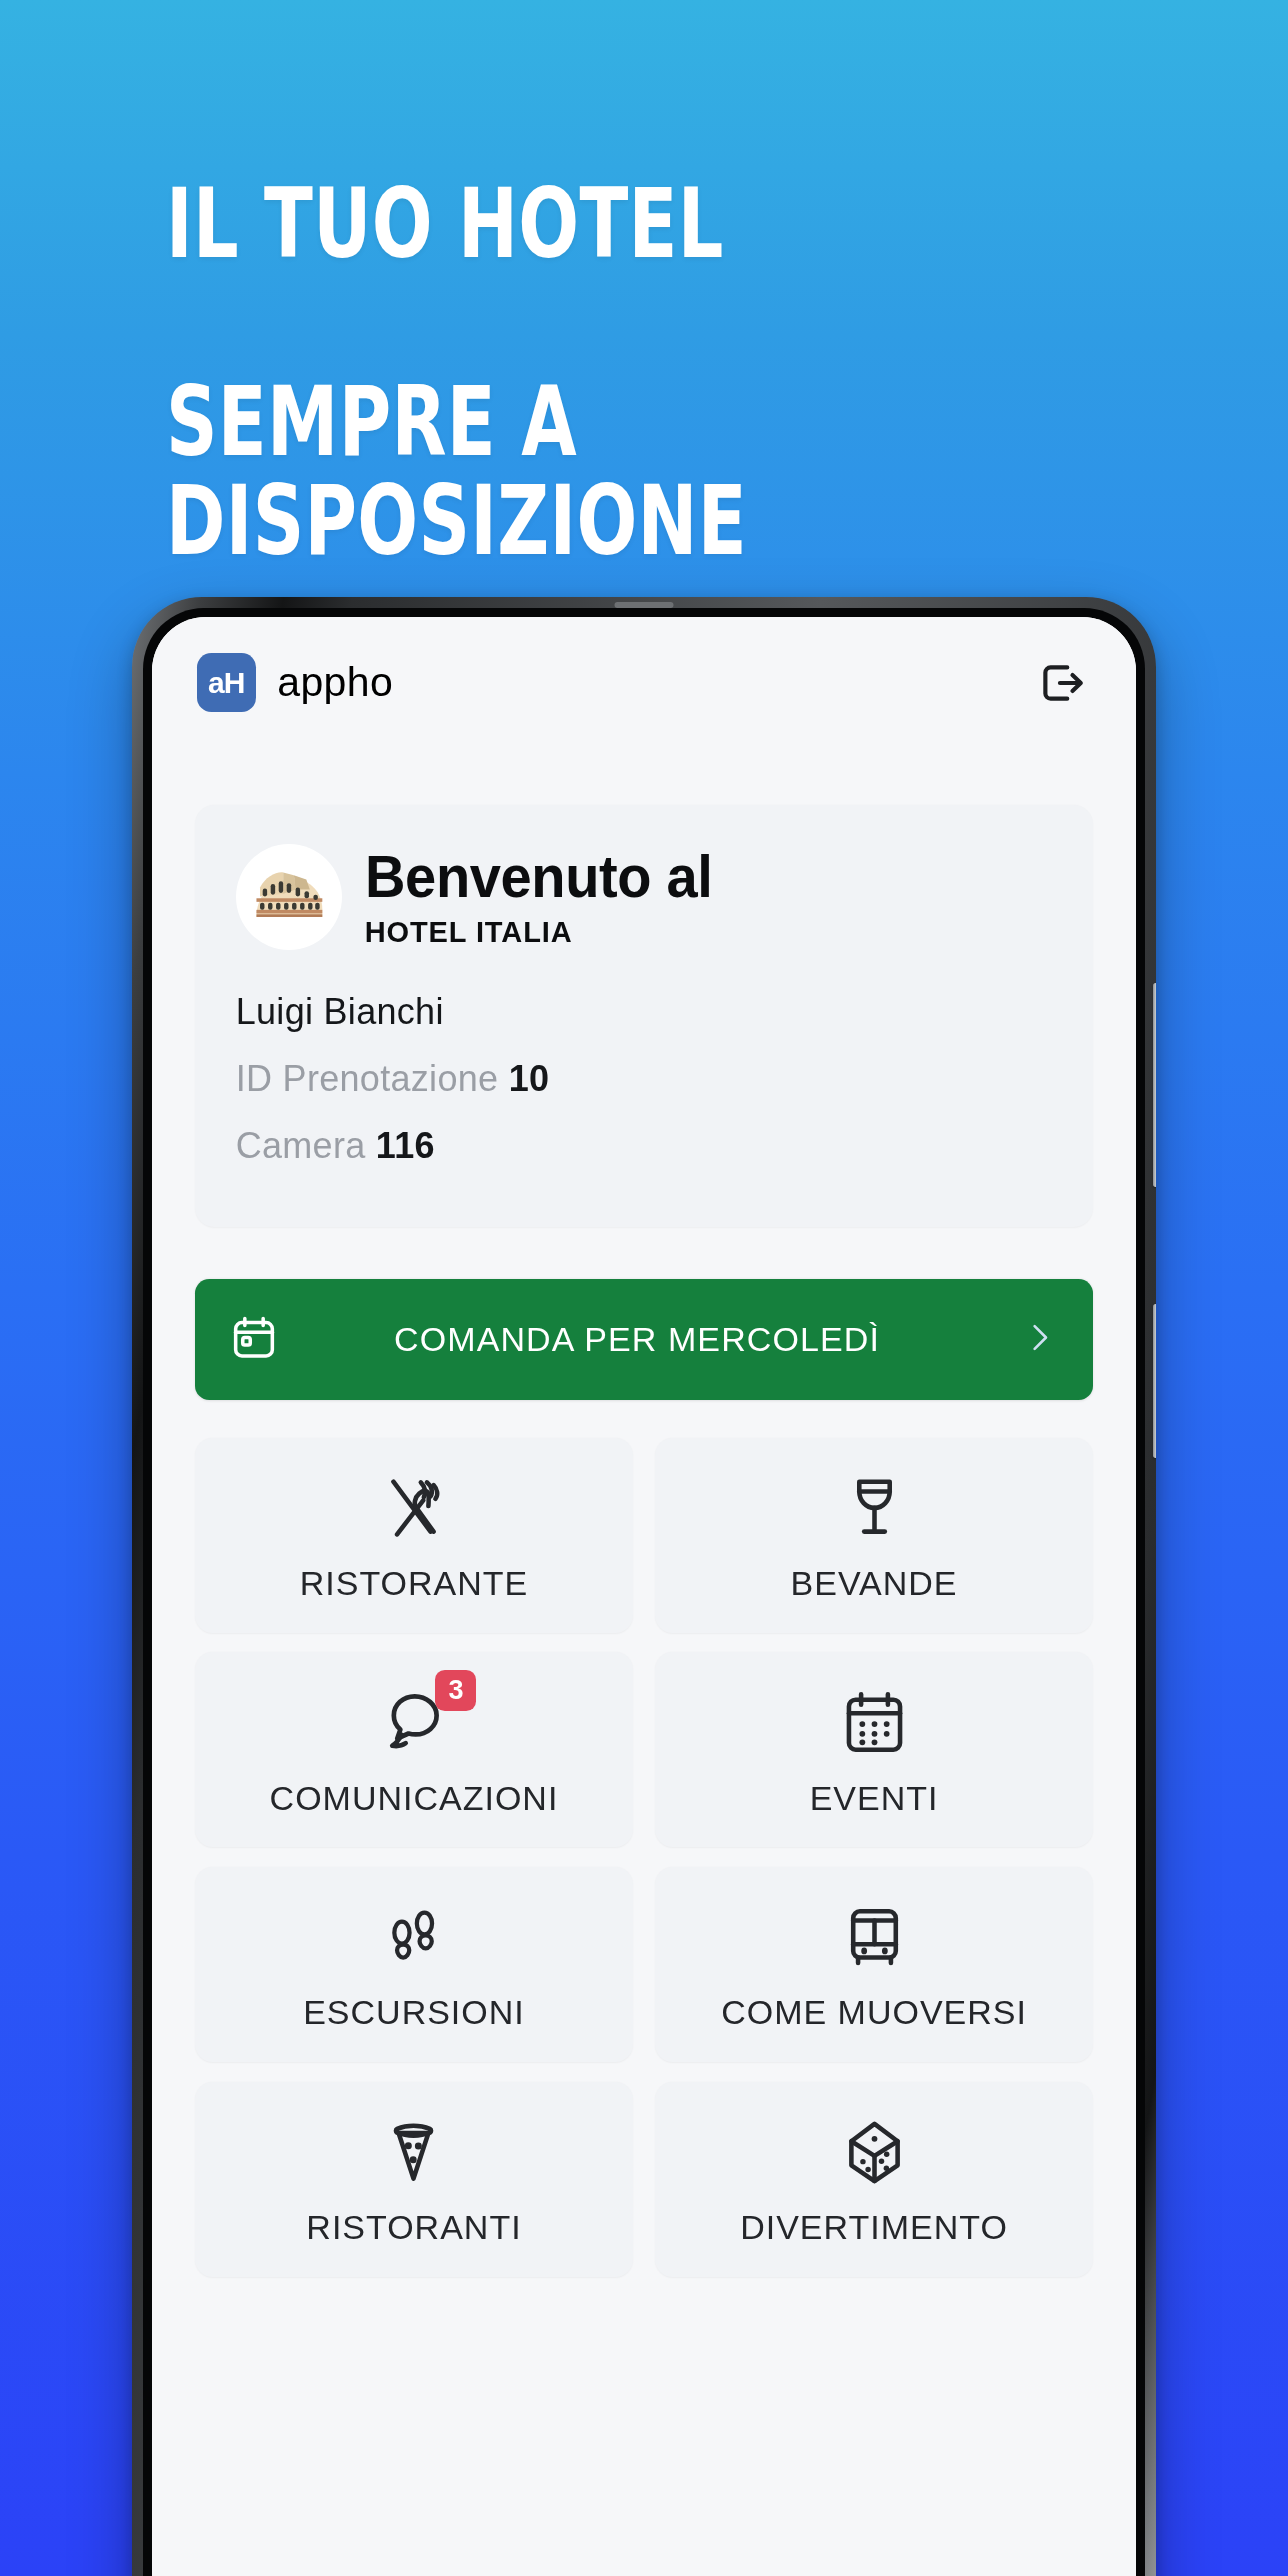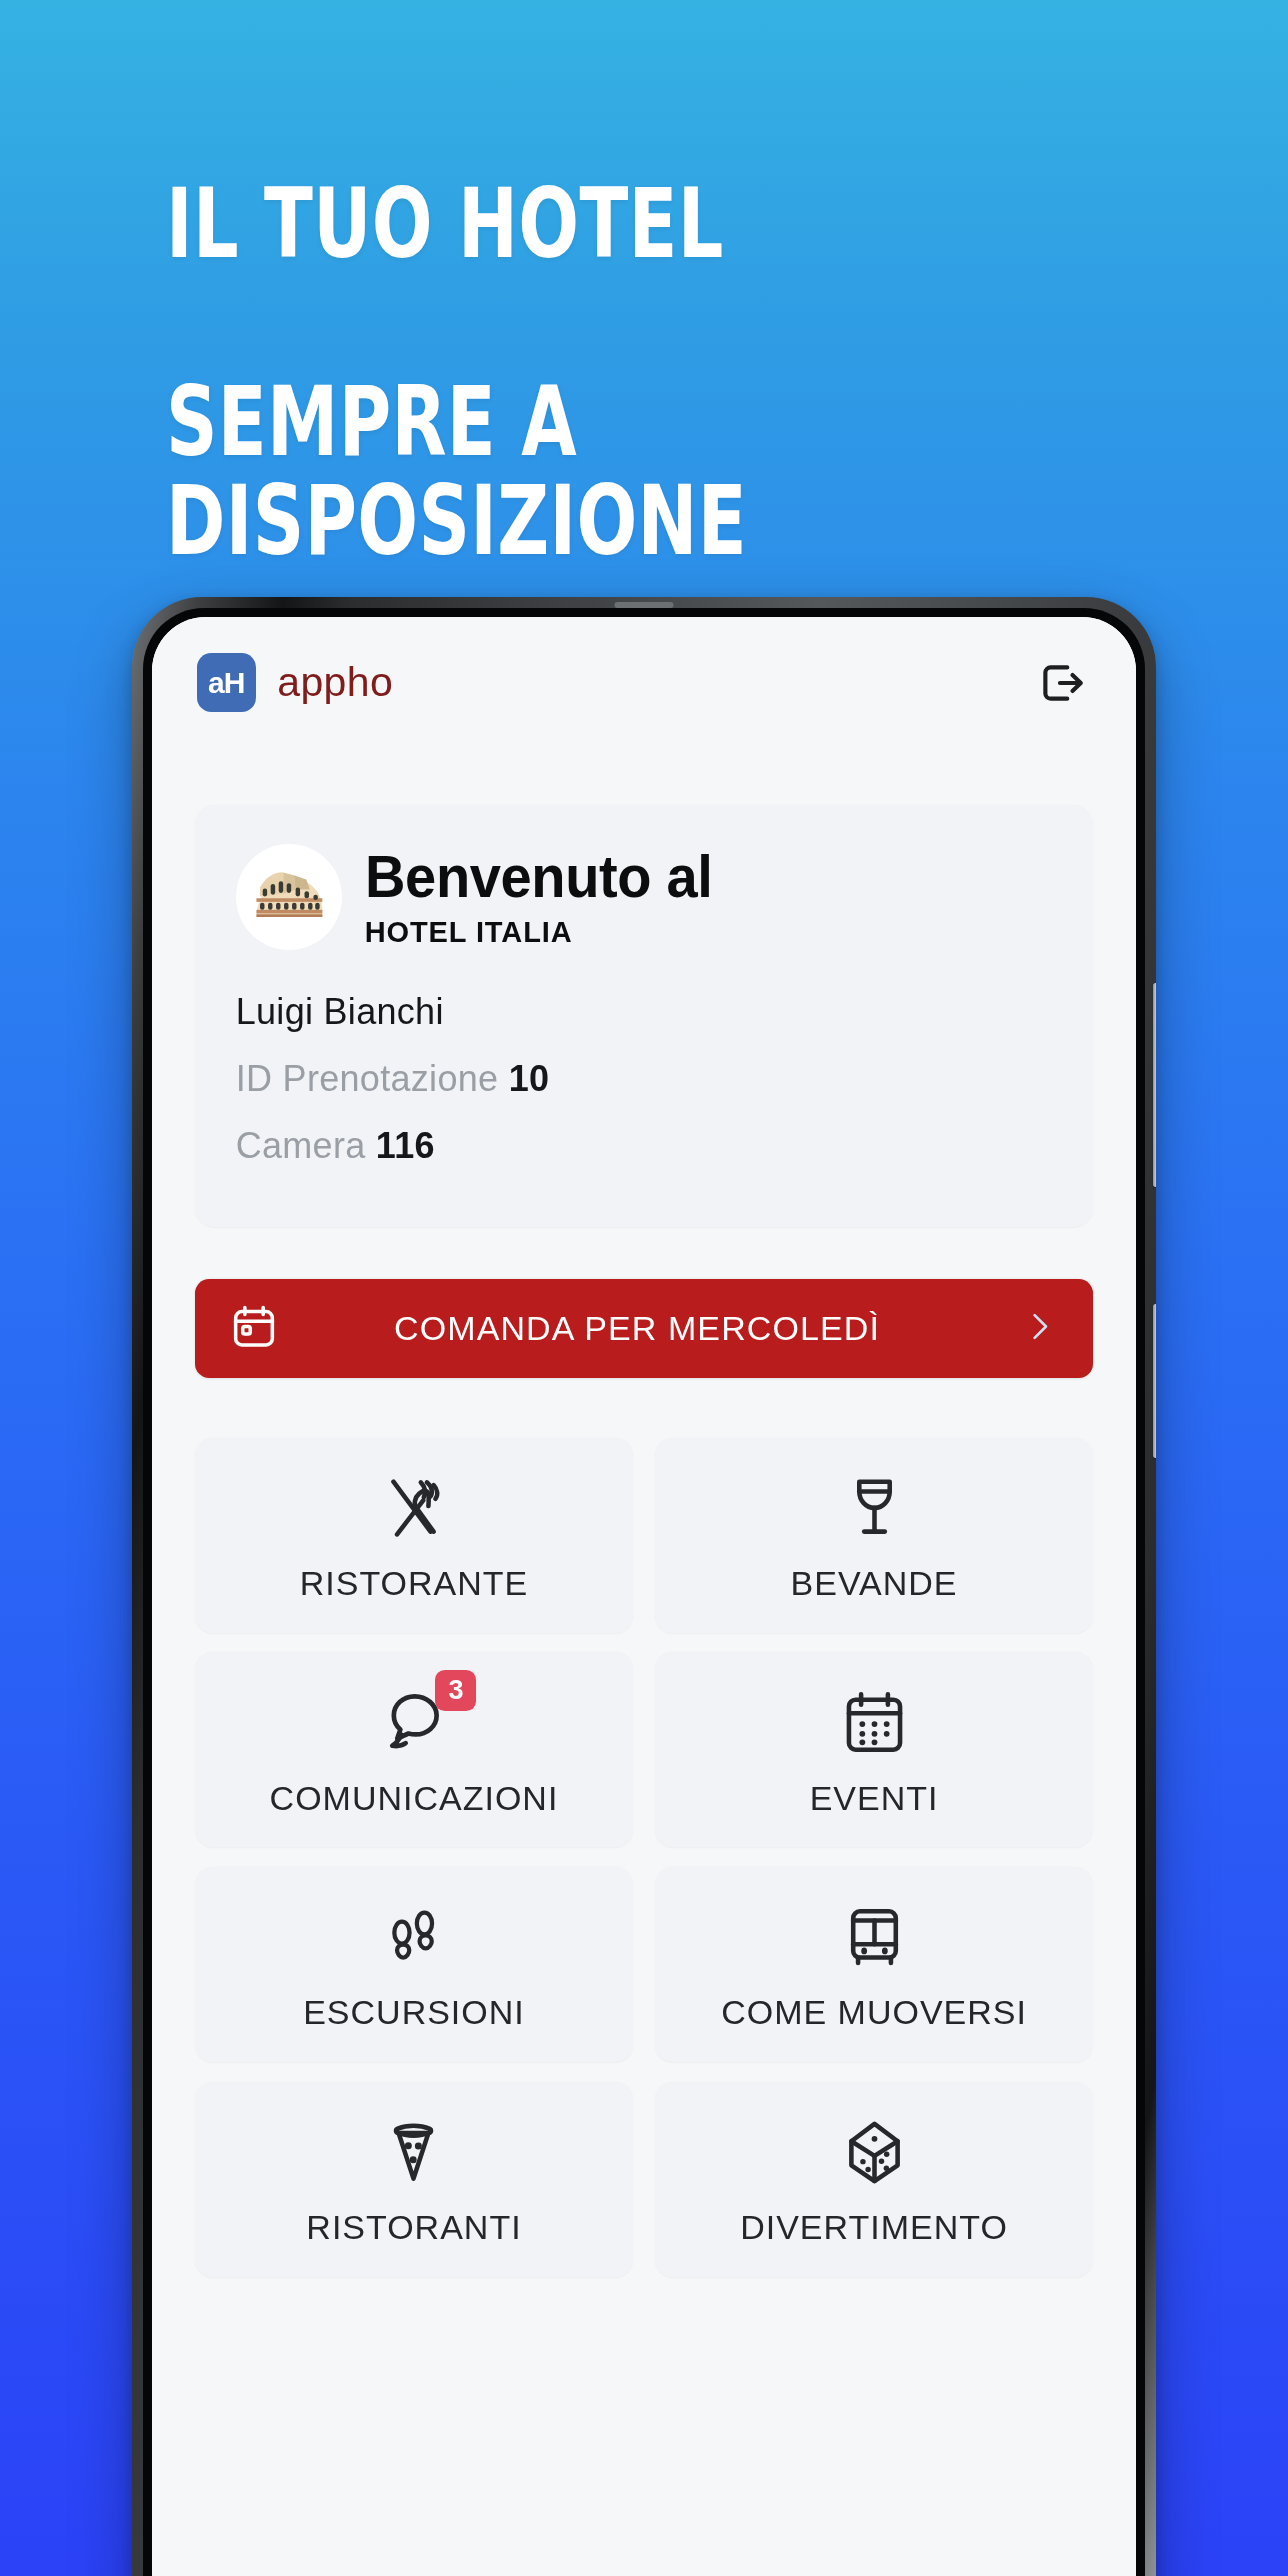--- a/index.html
+++ b/index.html
@@ -104,21 +104,21 @@
     display:flex; align-items:center; justify-content:center;
     color:#ffffff;
     font-weight:bold;
     font-size:30px;
     letter-spacing:-0.9px;
     line-height:1;
     font-family:"Liberation Sans", sans-serif;
   }
   .brand-name {
     font-size:41px;
-    color:#7f1d1d;
+    color:#000000;
     font-weight:400;
     letter-spacing:0.4px;
     font-family:"Liberation Sans Narrow","Liberation Sans", sans-serif;
   }
   .logout-btn {
     margin-left:auto;
     width:59px; height:59px;
     display:flex; align-items:center; justify-content:center;
     cursor:pointer;
   }
@@ -176,22 +176,22 @@
     font-family:"Liberation Sans Narrow","Liberation Sans", sans-serif;
     letter-spacing:0.3px;
   }
   .guest-line b { color:#15171a; font-weight:bold; }
 
   
   .comanda-btn {
     position:absolute;
     left:43px; right:43px;
     top:662px;
-    height:99px;
-    background:#b91c1c;
+    height:121px;
+    background:#15803d;
     border-radius:14.3px;
     display:flex;
     align-items:center;
     padding:0 34px;
     cursor:pointer;
     box-shadow:0 0.9px 2.7px rgba(0,0,0,0.10);
   }
   .comanda-label {
     flex:1;
     text-align:center;

